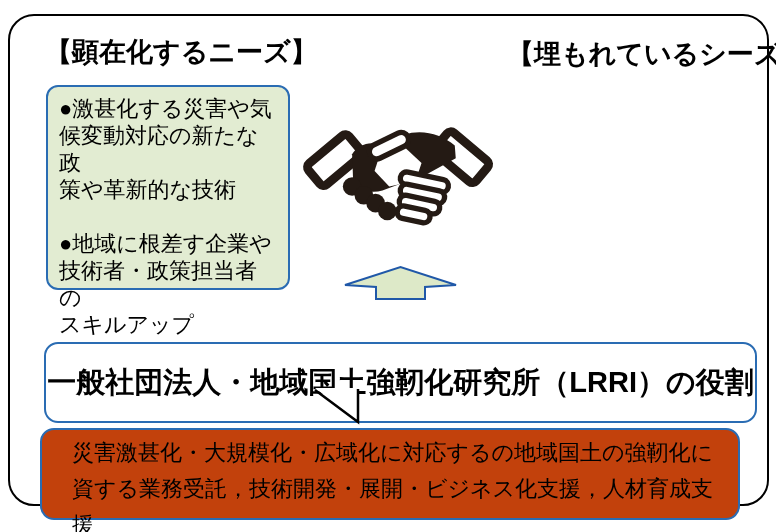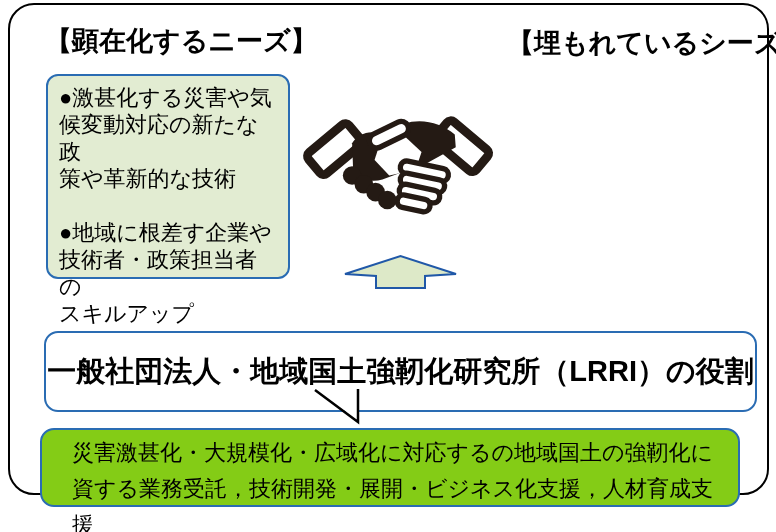--- a/index.html
+++ b/index.html
@@ -1,19 +1,19 @@
 <!DOCTYPE html>
 <html style="--accent-blue: #2a6cb3; --box-green: #e2ecd2; --arrow-green: #dde9c8; --arrow-blue: #2058a8; --icon-dark: #241a14; --outline-black: #000000;"><head>
 <meta charset="utf-8">
 <style>
   html,body{margin:0;padding:0;background:#fff;}
   #page{position:relative;width:776px;height:532px;background:#fff;overflow:hidden;
         font-family:"Liberation Sans","DejaVu Sans",sans-serif;color:#000;}
 
-  .bubble{position:absolute;left:8px;top:3px;width:761px;height:492px;box-sizing:border-box;
+  .bubble{position:absolute;left:8px;top:14px;width:761px;height:492px;box-sizing:border-box;
           border:2.5px solid var(--outline-black);border-radius:26px;background:#fff;}
 
   .hdr{position:absolute;font-weight:bold;font-size:27px;letter-spacing:0px;white-space:nowrap;}
   .hdr-needs{left:35px;top:18px;}
   .hdr-seeds{left:497px;top:20px;}
 
   .greenbox{position:absolute;box-sizing:border-box;background:var(--box-green);
             border:2.5px solid var(--accent-blue);border-radius:12px;
             font-size:22px;line-height:27px;padding:8px 11px;white-space:pre-line;}
   .box-needs{left:36px;top:69px;width:244px;height:205px;}
@@ -22,22 +22,22 @@
   .handshake{position:absolute;left:298px;top:106px;width:186px;height:132px;overflow:visible;}
   .uparrow{position:absolute;left:334px;top:249px;width:113px;height:36px;overflow:visible;}
 
   .rolebox{position:absolute;left:34px;top:292px;width:713px;height:81px;box-sizing:border-box;
            border:2.5px solid var(--accent-blue);border-radius:14px;background:#fff;
            display:flex;align-items:center;justify-content:center;
            font-size:29px;font-weight:bold;white-space:nowrap;margin-top:34px;}
 
   .tail{position:absolute;left:300px;top:380px;width:80px;height:50px;overflow:visible;}
 
-  .detailbox{position:absolute;left:40px;top:428px;width:700px;height:79px;box-sizing:border-box;
-             border:2.5px solid var(--accent-blue);border-radius:14px;background:#84cc16;
+  .detailbox{position:absolute;left:40px;top:428px;width:700px;height:92px;box-sizing:border-box;
+             border:2.5px solid var(--accent-blue);border-radius:14px;background:#c2410c;
              font-size:22px;line-height:36px;padding:5px 16px 0 30px;white-space:pre-line;}
 </style>
 </head>
 <body>
 
 <div id="page">
 
   <div class="bubble">
 
     <div class="hdr hdr-needs">【顕在化するニーズ】</div>

